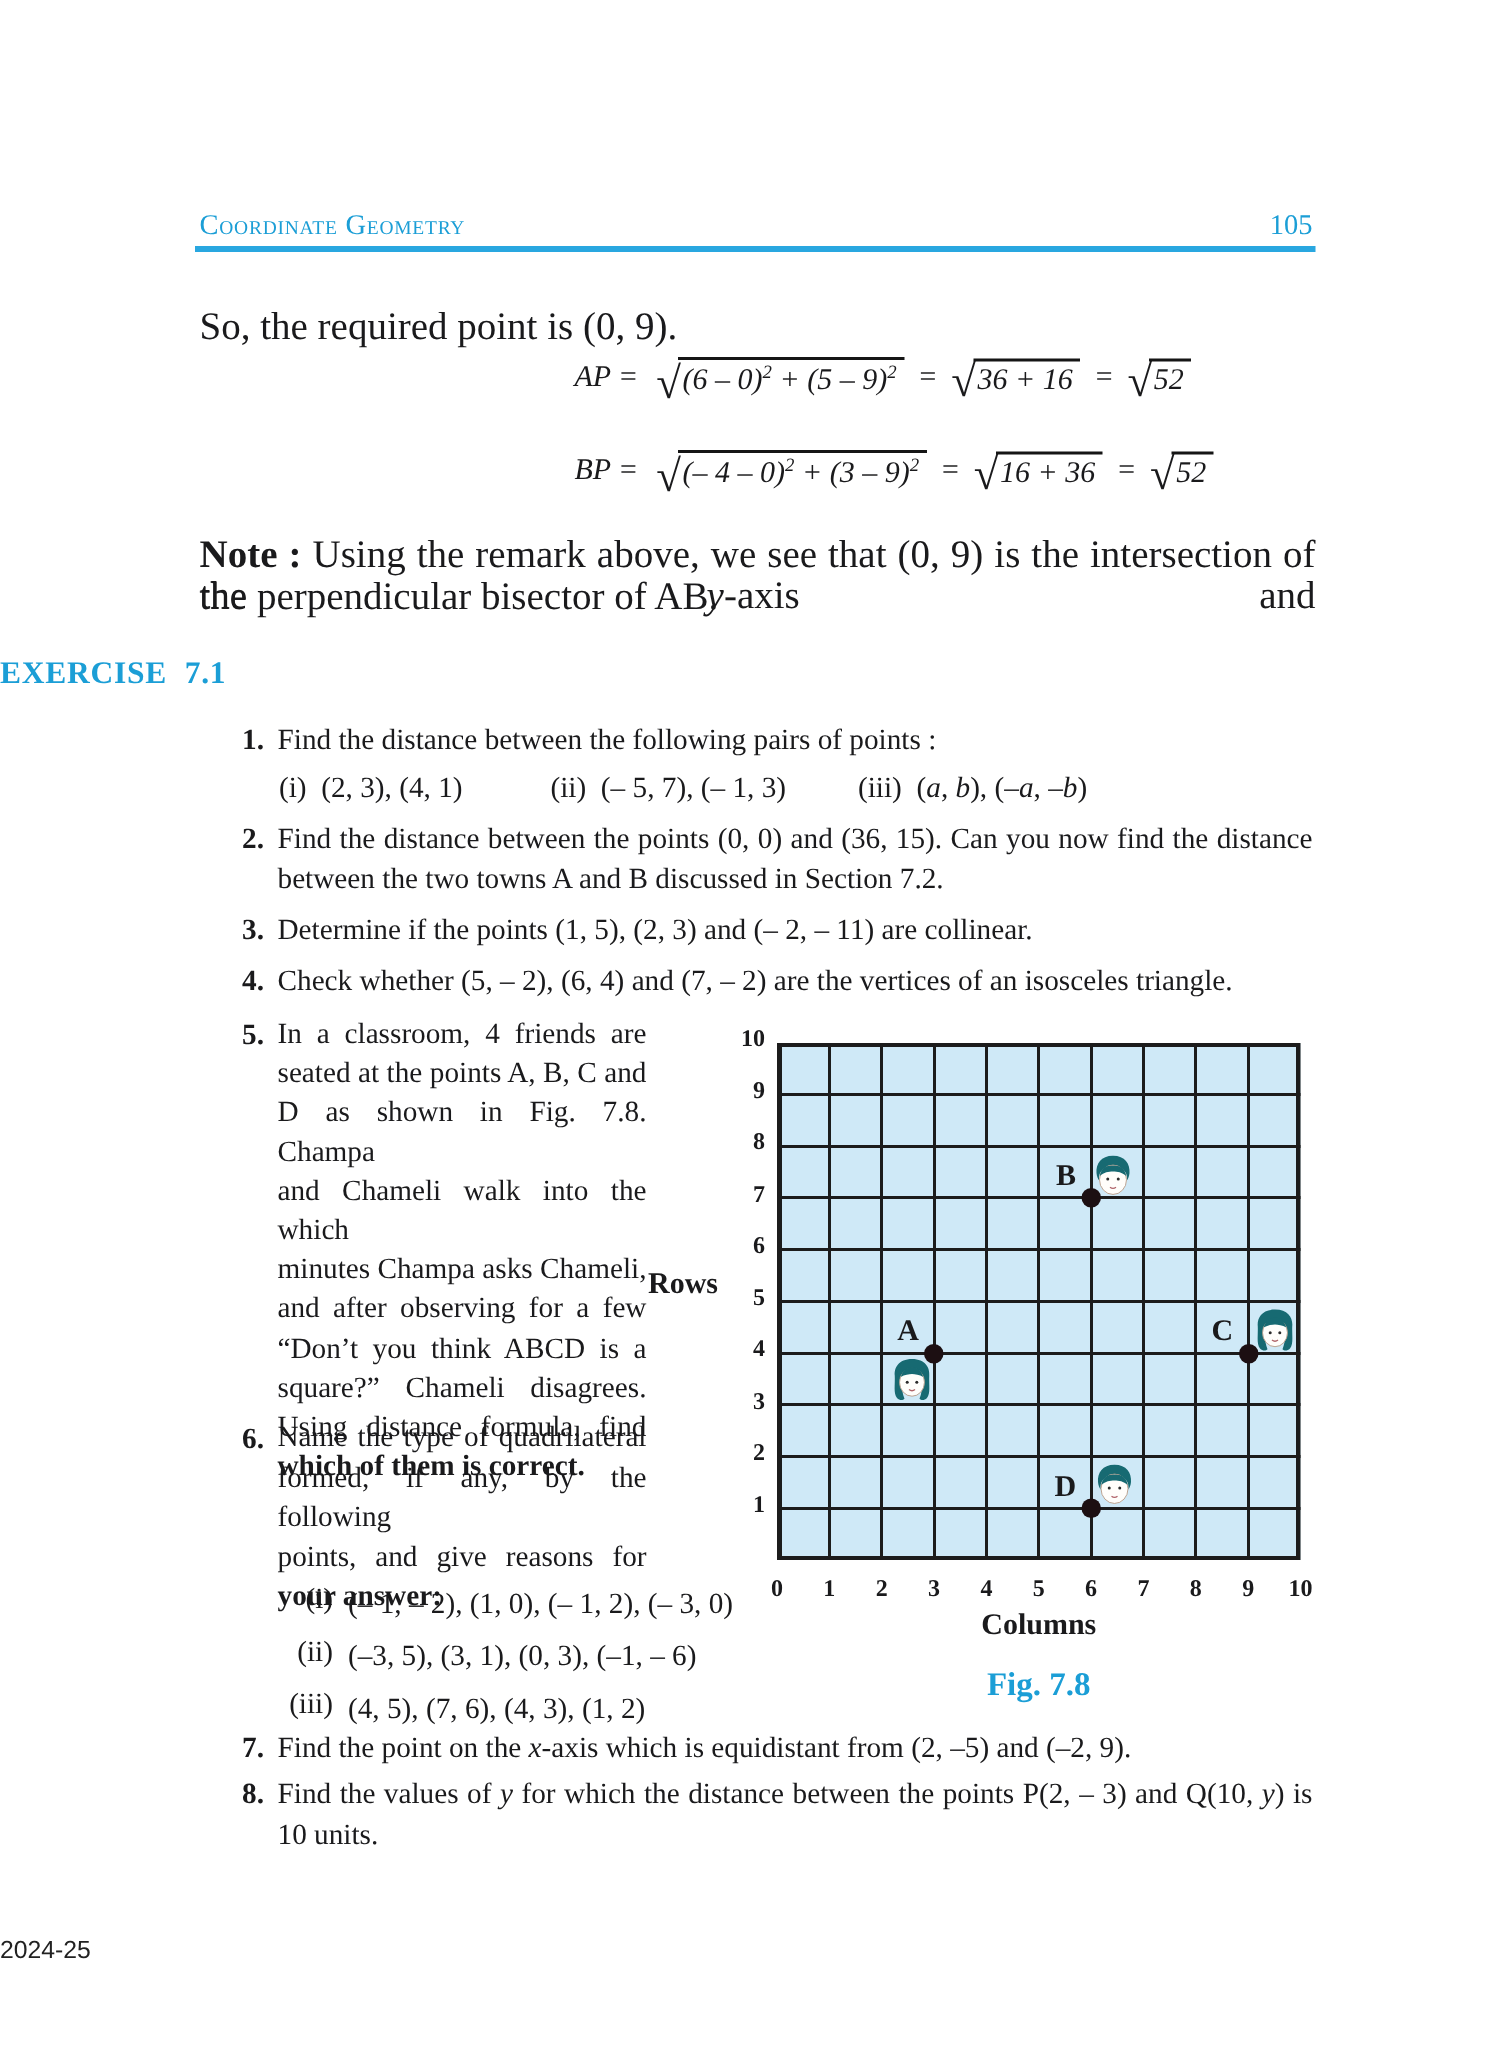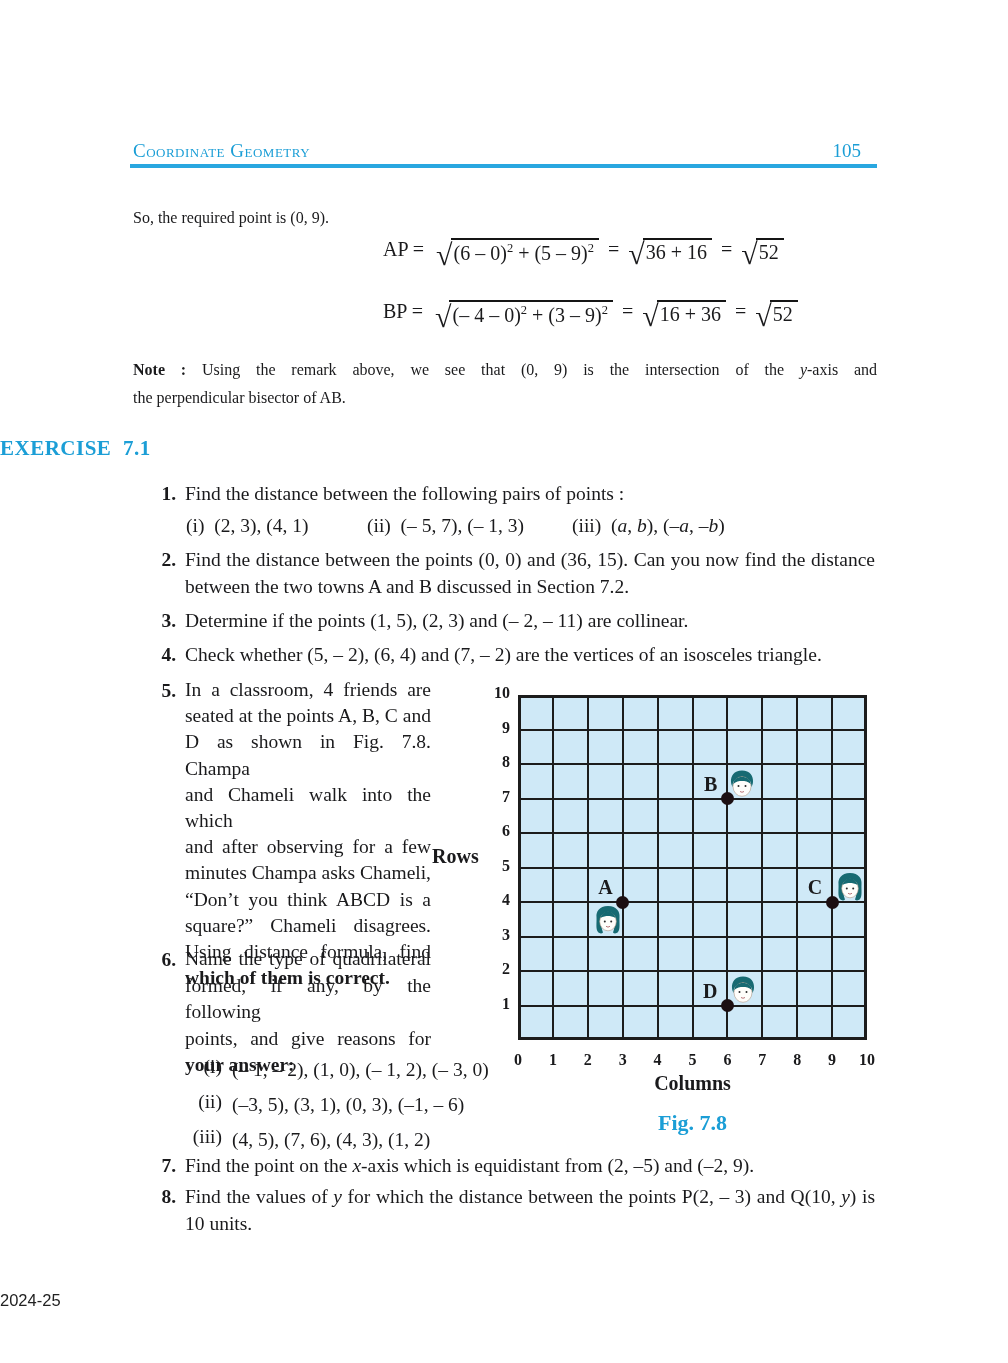--- a/index.html
+++ b/index.html
@@ -1,28 +1,28 @@
 <!DOCTYPE html>
 <html><head>
 <meta charset="utf-8">
 <style>
   html,body{margin:0;padding:0;background:#ffffff;}
   .page{position:relative;width:1008px;height:1363px;background:#ffffff;overflow:hidden;
         font-family:"Liberation Serif",serif;color:#1a1a1c;}
   .abs{position:absolute;}
-  .t{position:absolute;font-size:16px;line-height:27px;white-space:nowrap;}
+  .t{position:absolute;font-size:26px;line-height:27px;white-space:nowrap;}
   .b{font-weight:bold;}
   .it{font-style:italic;}
   
   .htitle{position:absolute;left:133px;top:140px;font-variant:small-caps;font-size:19px;
           letter-spacing:0.5px;color:#1b9ed6;}
-  .hpage{position:absolute;right:147px;top:140px;font-size:19px;color:#1b9ed6;}
+  .hpage{position:absolute;right:133px;top:140px;font-size:19px;color:#1b9ed6;}
   .hrule{position:absolute;left:130px;top:164px;width:747px;height:4px;background:#29a7e0;}
   
-  .eqrow{position:absolute;display:flex;font-size:20px;white-space:nowrap;}
+  .eqrow{position:absolute;display:flex;align-items:center;font-size:20px;white-space:nowrap;font-style:italic;}
   .eqrow .lhs{margin-right:12px;}
   .mideq{margin:0 9px;}
   .sq{white-space:nowrap;}
   .sq .r{display:inline-block;font-size:30px;line-height:0;vertical-align:-5px;letter-spacing:-2px;}
   .sq .bar{display:inline-block;border-top:2px solid #151515;padding:1px 5px 0 3px;line-height:1.15;}
   sup{font-size:12.5px;}
   
   .extitle{position:absolute;left:0;top:436px;width:1008px;
            font-size:21px;font-weight:bold;color:#1b9ed6;letter-spacing:0.5px;word-spacing:6px;}
   .inum{position:absolute;width:24px;text-align:right;font-weight:bold;font-size:19.5px;line-height:27px;}
@@ -107,22 +107,22 @@
 
   <div class="inum" style="left:152px;top:641px">4.</div>
   <div class="itext" style="left:185px;top:641px">Check whether (5, – 2), (6, 4) and (7, – 2) are the vertices of an isosceles triangle.</div>
 
   <div class="inum" style="left:152px;top:677px">5.</div>
   <div class="col" style="left:185px;top:677px;width:246px;line-height:26.2px">
     <span class="jl">In a classroom, 4 friends are</span>
     <span class="jl">seated at the points A, B, C and</span>
     <span class="jl">D as shown in Fig. 7.8. Champa</span>
     <span class="jl">and Chameli walk into the which</span>
+    <span class="jl">minutes Champa asks Chameli,</span>
     <span class="jl">and after observing for a few</span>
-    <span class="jl">minutes Champa asks Chameli,</span>
     <span class="jl">“Don’t you think ABCD is a</span>
     <span class="jl">square?” Chameli disagrees.</span>
     <span class="jl">Using distance formula, find</span>
     <span class="nl">which of them is correct.</span>
   </div>
 
   <div class="inum" style="left:152px;top:946px">6.</div>
   <div class="col" style="left:185px;top:946px;width:246px;line-height:26.6px">
     <span class="jl">Name the type of quadrilateral</span>
     <span class="jl">formed, if any, by the following</span>

